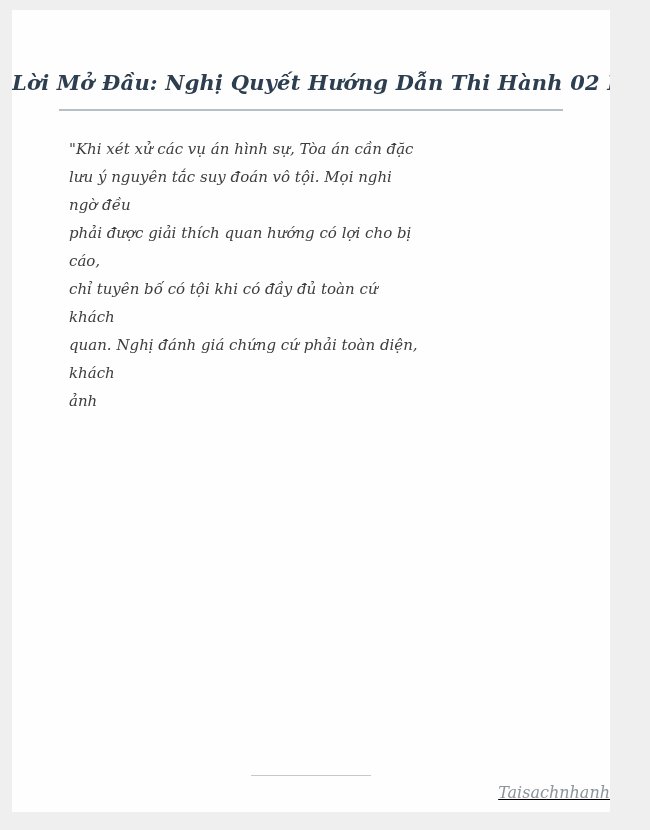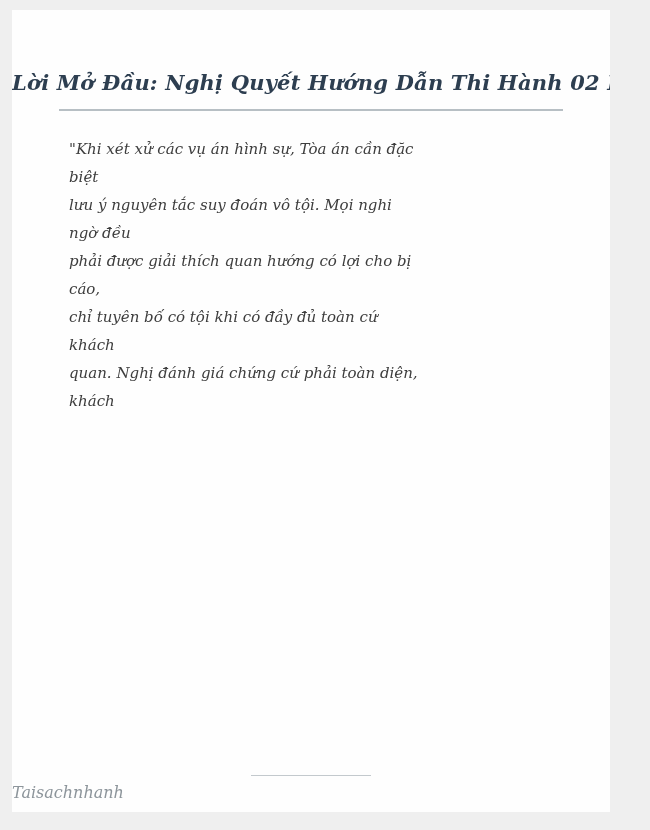--- a/index.html
+++ b/index.html
@@ -44,21 +44,22 @@
   .quote-line {
     height: 28px;
     line-height: 28px;
     white-space: nowrap;
   }
   .page-footer {
     position: absolute;
     left: 0;
     right: 0;
     bottom: 10px;
-    text-align: left;
+    text-align: right;
+    text-decoration: underline;
   }
   .footer-rule {
     width: 120px;
     margin: 0 auto 7px auto;
     border: none;
     border-top: 1px solid #c3c9cd;
   }
   .brand-text {
     font-style: italic;
     color: #8d959b;
@@ -69,29 +70,29 @@
 <body>
 
 <div class="page-card">
 
   <h1 class="page-title">Lời Mở Đầu: Nghị Quyết Hướng Dẫn Thi Hành 02 Năm 2003</h1>
 
   <hr class="title-rule">
 
   <div class="quote-block">
     <div class="quote-line">"Khi xét xử các vụ án hình sự, Tòa án cần đặc</div>
-    <div class="quote-line">biệt</div>
     <div class="quote-line">lưu ý nguyên tắc suy đoán vô tội. Mọi nghi</div>
     <div class="quote-line">ngờ đều</div>
     <div class="quote-line">phải được giải thích quan hướng có lợi cho bị</div>
     <div class="quote-line">cáo,</div>
     <div class="quote-line">chỉ tuyên bố có tội khi có đầy đủ toàn cứ</div>
     <div class="quote-line">khách</div>
     <div class="quote-line">quan. Nghị đánh giá chứng cứ phải toàn diện,</div>
     <div class="quote-line">khách</div>
+    <div class="quote-line">ảnh</div>
   </div>
 
   <div class="page-footer">
     <hr class="footer-rule">
     <div class="brand-text">Taisachnhanh</div>
   </div>
 
 </div>
 
 </body></html>

